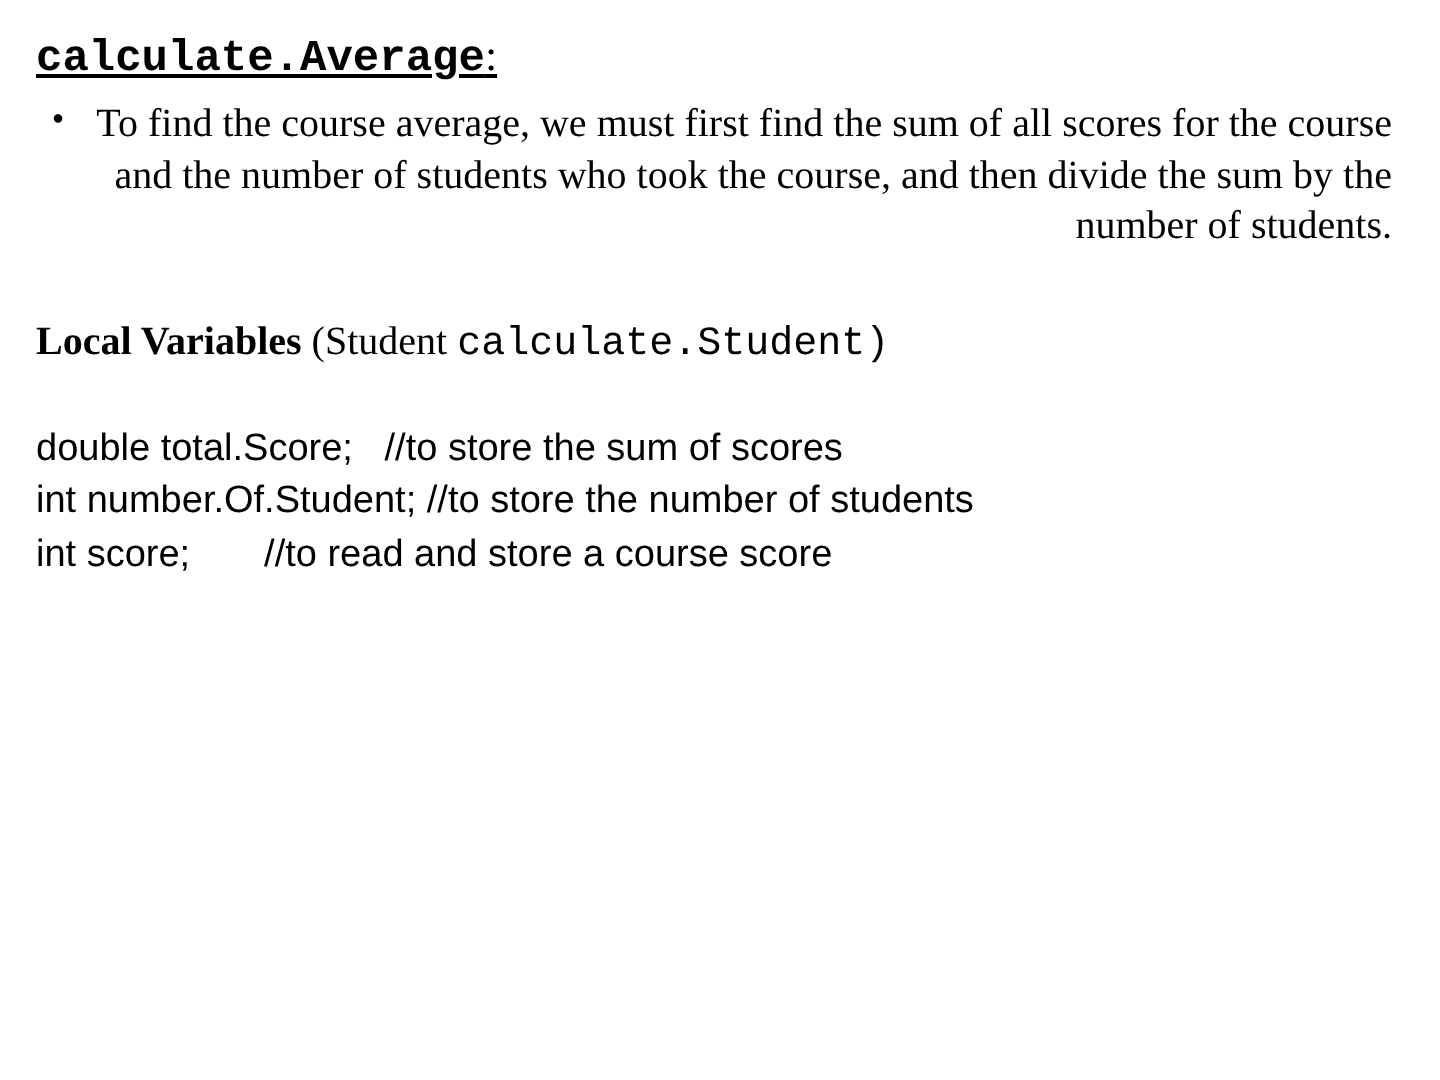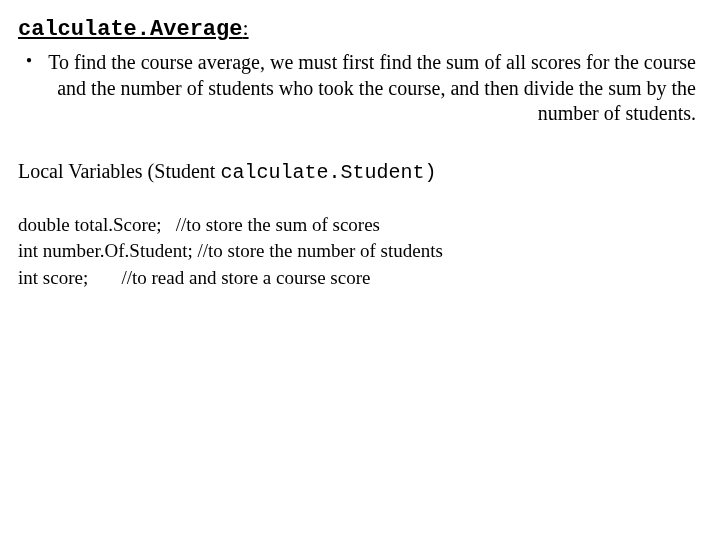--- a/index.html
+++ b/index.html
@@ -48,25 +48,25 @@
     font-size: 10px;
   }
   .section-gap {
     height: 32px;
   }
   .subheading {
     margin: 0;
     font-size: 20px;
   }
   .subheading .bold {
-    font-weight: normal;
+    font-weight: bold;
   }
   .code-block {
     margin-top: 26px;
-    font-family: Liberation Serif, serif;
+    font-family: Liberation Sans, sans-serif;
     font-size: 19px;
     white-space: pre;
     line-height: 1.4;
   }
 </style>
 </head>
 <body>
 
 <h2 class="heading">
   <span class="fn mono">calculate.Average</span><span class="colon">:</span>

